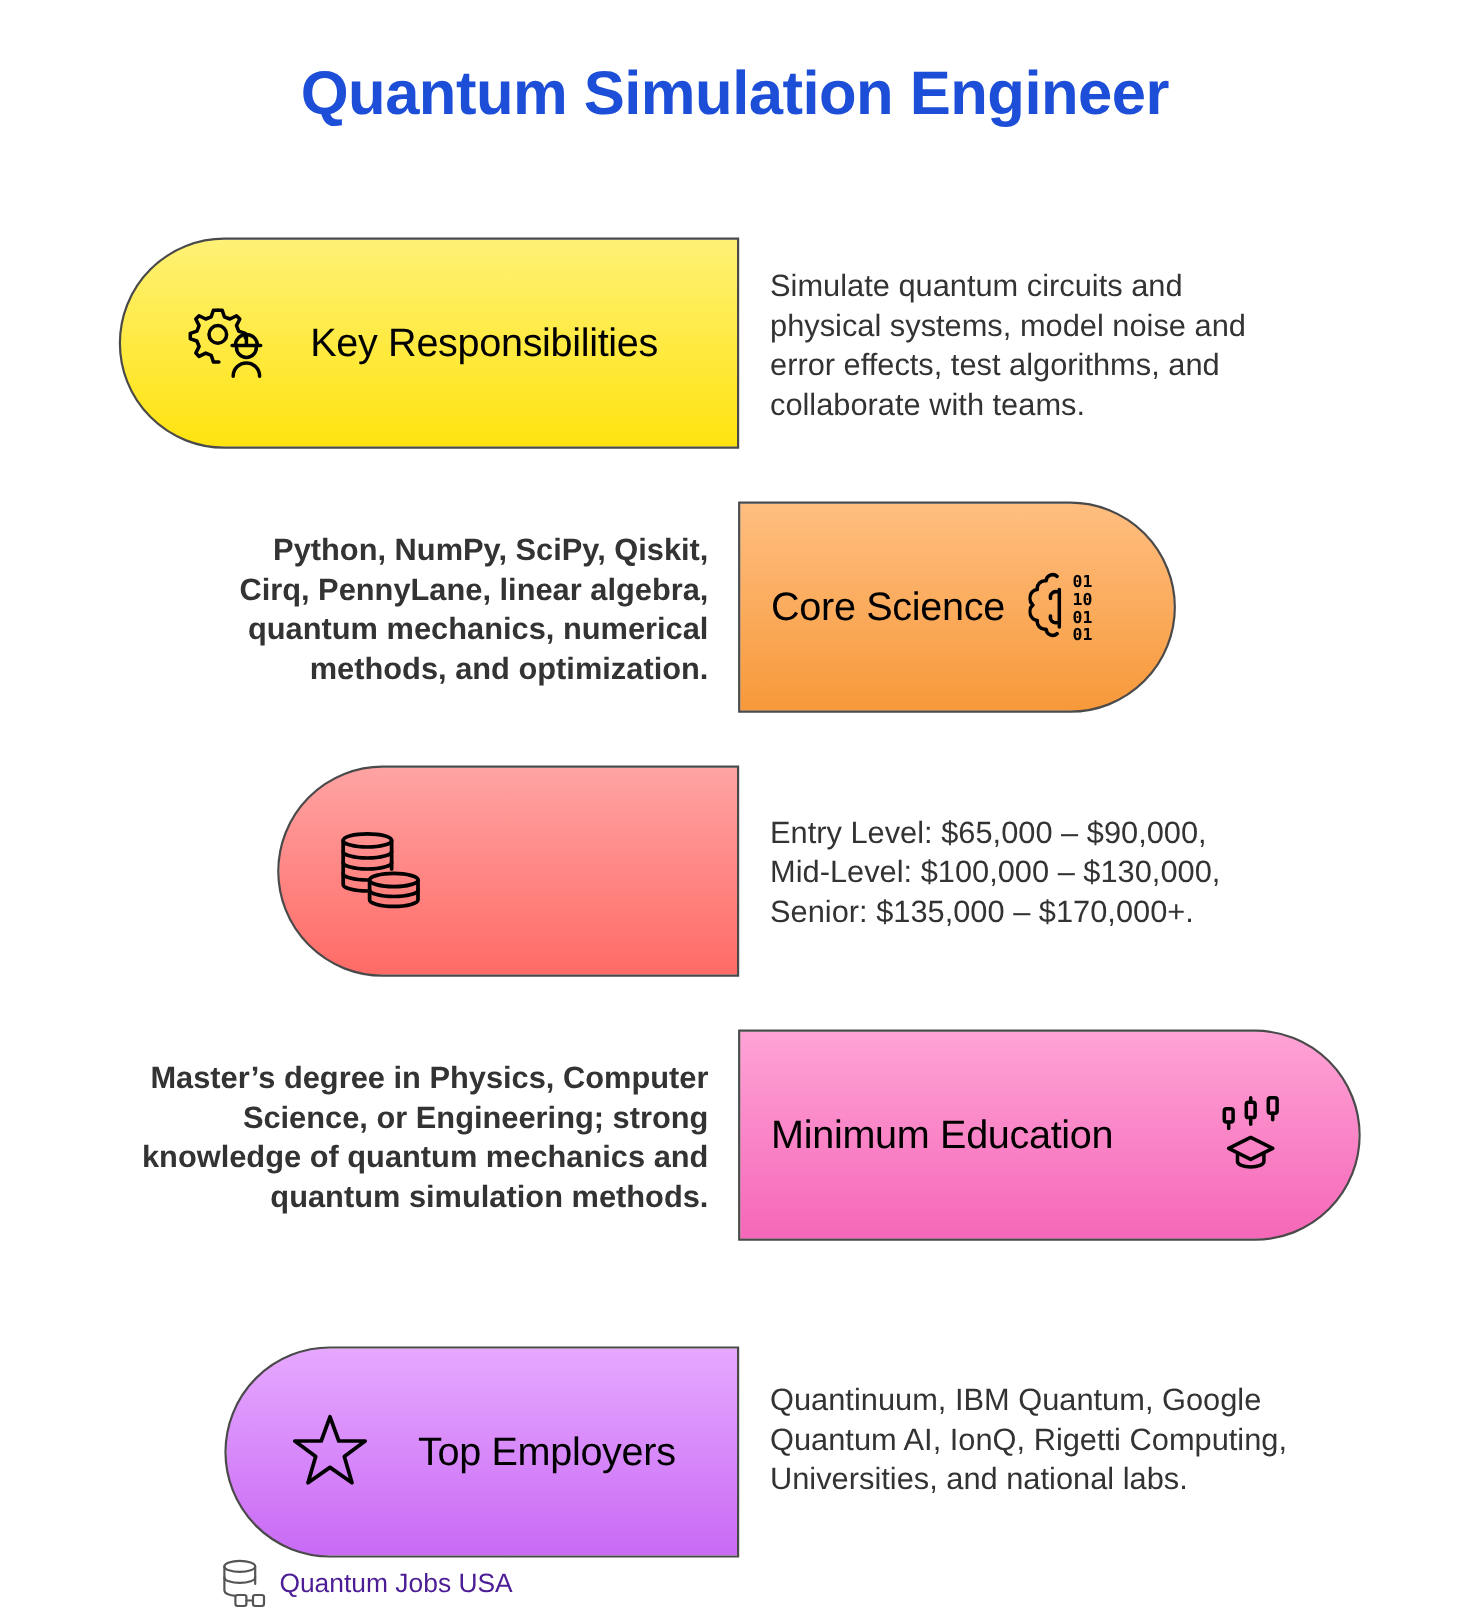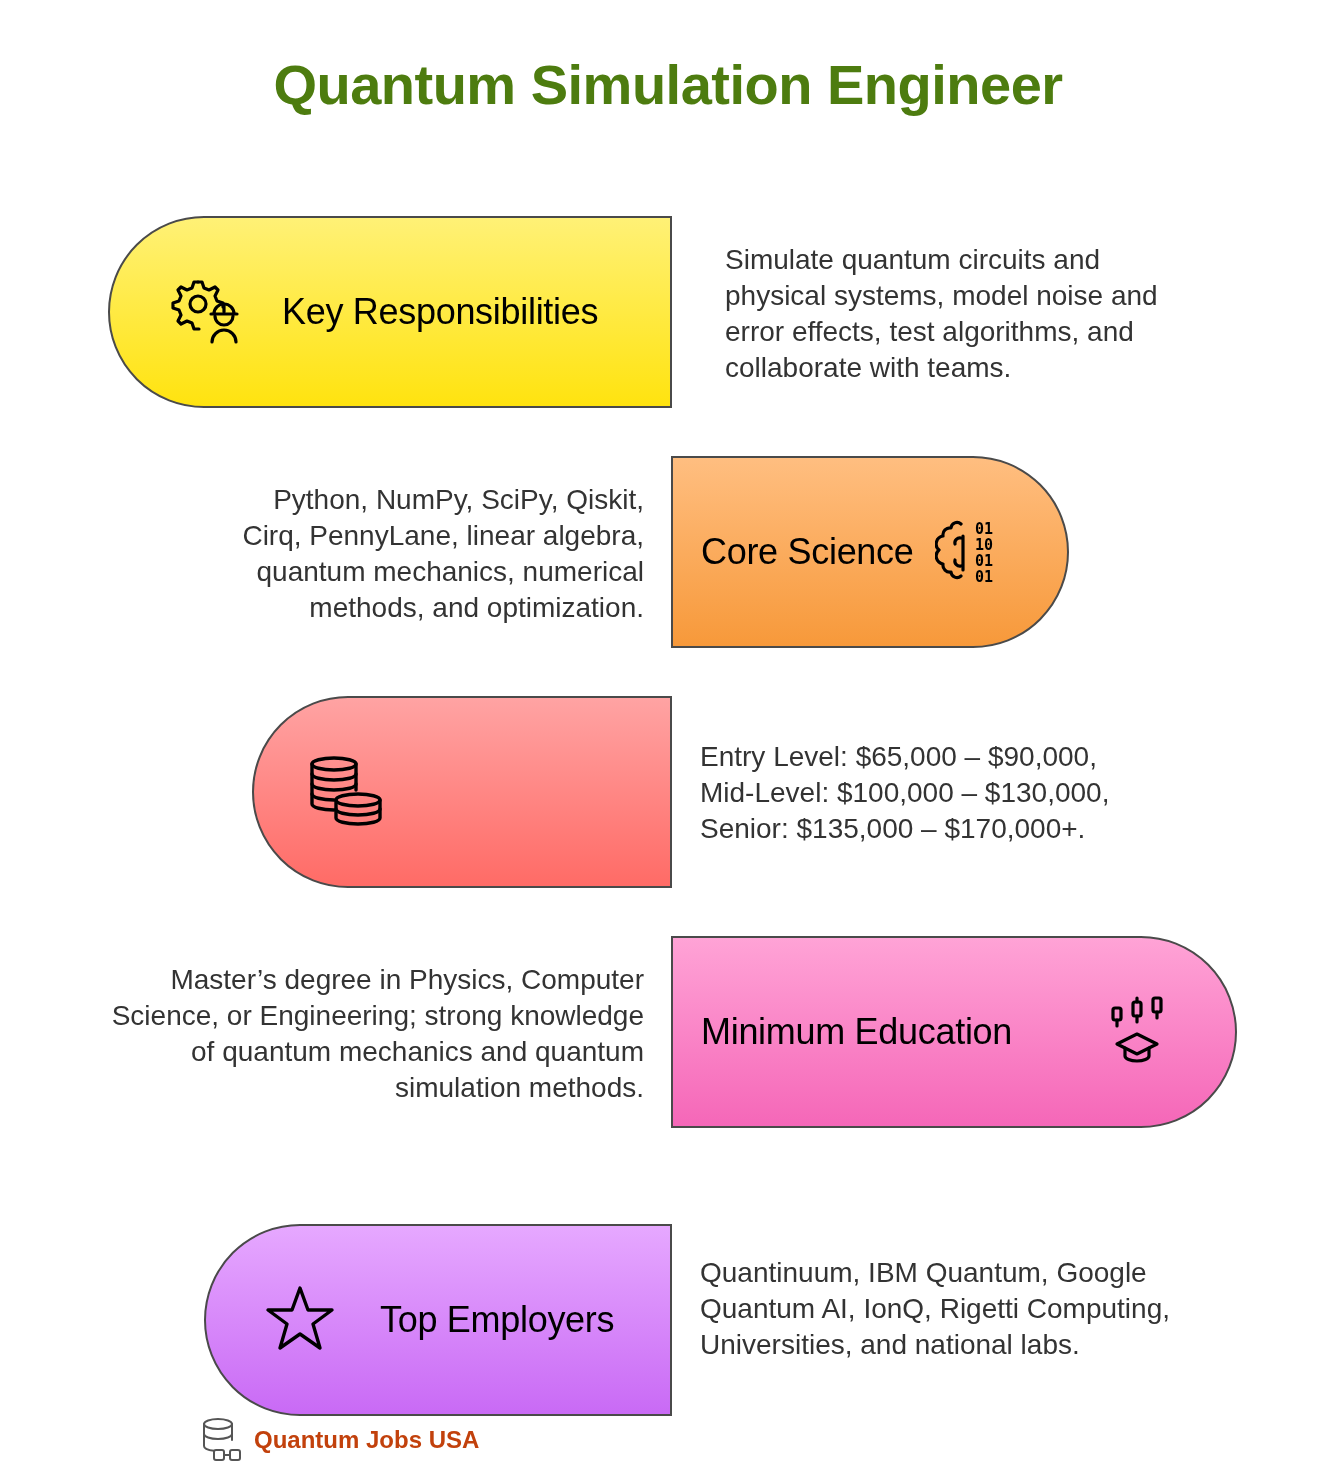--- a/index.html
+++ b/index.html
@@ -2,21 +2,21 @@
 <html><head>
   <meta charset="utf-8">
   <style>
     * { box-sizing: border-box; margin: 0; padding: 0; }
     html, body { width: 1336px; height: 1472px; background: #ffffff; overflow: hidden; }
     body { position: relative; font-family: "Liberation Sans", sans-serif; color: #333333; }
 
     .title {
       position: absolute; left: 0; top: 52px; width: 1336px; text-align: center;
       font-family: "Liberation Sans", sans-serif; font-weight: 700; font-size: 56px;
-      color: #4d7c0f; letter-spacing: -0.5px;
+      color: #1d4ed8; letter-spacing: -0.5px;
     }
 
     .pill {
       position: absolute; height: 192px;
       border: 2px solid #4a4a4a;
       display: flex; align-items: center;
     }
     .pill.left-round { border-radius: 96px 0 0 96px; }
     .pill.right-round { border-radius: 0 96px 96px 0; }
 
@@ -25,47 +25,47 @@
       color: #000000; white-space: nowrap; letter-spacing: -0.3px;
     }
     .pill-icon { position: absolute; width: 76px; height: 76px; }
     .pill-icon svg { width: 100%; height: 100%; }
 
     .desc {
       position: absolute; font-size: 28px; line-height: 36px; color: #333333;
       font-family: "Liberation Sans", sans-serif;
     }
     .desc.right-text { text-align: left; }
-    .desc.left-text { text-align: right; }
+    .desc.left-text { text-align: right; font-weight: bold; }
 
     .footer {
       position: absolute; left: 200px; top: 1416px; display: flex; align-items: center; gap: 6px;
     }
-    .footer-text { font-size: 24px; color: #c2410c; font-weight: bold; }
+    .footer-text { font-size: 24px; color: #4c1d95; }
   </style>
 </head>
 <body>
 
 <div class="title">Quantum Simulation Engineer</div>
 
 <div class="pill left-round" style="left:108px; top:216px; width:564px; background:linear-gradient(#fff176,#ffe30f);">
   <div class="pill-icon" style="left:58px; top:56px;">
     <svg viewBox="0 0 76 76" fill="none" stroke="#000" stroke-width="3.2" stroke-linecap="round" stroke-linejoin="round">
       <path d="M30 8 l4 0 l2 6 l5 2 l6-3 l3 3 l-3 6 l2 5 l6 2 l0 4"></path>
       <path d="M30 8 l-4 0 l-2 6 l-5 2 l-6-3 l-3 3 l3 6 l-2 5 l-6 2 l0 5 l6 2 l2 5 l-3 6 l3 3 l6-3 l5 2 l2 6 l5 0"></path>
       <circle cx="30" cy="30" r="8"></circle>
       <path d="M46 40 a10 10 0 0 1 20 0 l3 0 l-26 0 z"></path>
       <path d="M56 32 l0 6"></path>
       <path d="M47 42 a9 9 0 0 0 18 0"></path>
       <path d="M44 68 a12 12 0 0 1 24 0"></path>
     </svg>
   </div>
   <div class="pill-label" style="position:absolute; left:172px;">Key Responsibilities</div>
 </div>
-<div class="desc right-text" style="left:700px; top:242px; width:460px;margin-left:25px;">Simulate quantum circuits and physical systems, model noise and error effects, test algorithms, and collaborate with teams.</div>
+<div class="desc right-text" style="left:700px; top:242px; width:460px;">Simulate quantum circuits and physical systems, model noise and error effects, test algorithms, and collaborate with teams.</div>
 
 <div class="pill right-round" style="left:671px; top:456px; width:398px; background:linear-gradient(#ffbe80,#f7993a);">
   <div class="pill-label" style="position:absolute; left:28px;">Core Science</div>
   <div class="pill-icon" style="left:262px; top:56px;">
     <svg viewBox="0 0 76 76" fill="none" stroke="#000" stroke-width="3.2" stroke-linecap="round" stroke-linejoin="round">
       <path d="M26 10 a6 6 0 0 0 -10 4 a7 7 0 0 0 -8 8 a8 8 0 0 0 -4 14 a8 8 0 0 0 4 14 a7 7 0 0 0 8 8 a6 6 0 0 0 10 4"></path>
       <path d="M20 30 a5 5 0 0 1 6 -6"></path>
       <path d="M20 46 a5 5 0 0 0 6 6"></path>
       <path d="M28 22 l0 34"></path>
       <text x="40" y="20" font-family="DejaVu Sans Mono, monospace" font-size="15" font-weight="bold" fill="#000" stroke="none">01</text>

